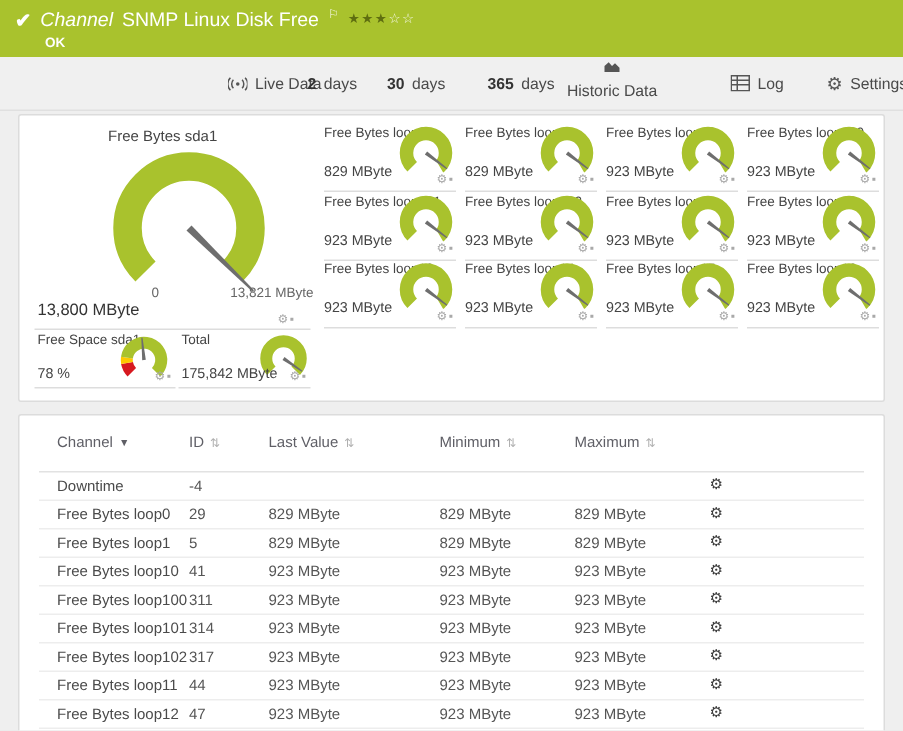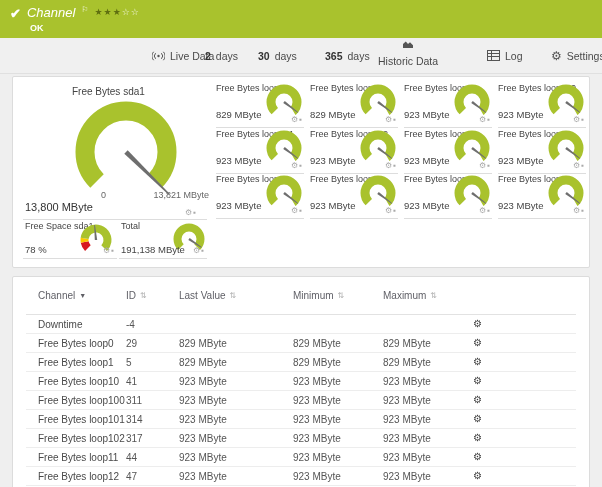--- a/index.html
+++ b/index.html
@@ -84,20 +84,21 @@
 </style>
 </head>
 <body>
 
 <div class="page">
 
   <div class="hdr">
     <div class="hdr-line">
       <span class="check">✔</span>
       <span class="kind">Channel</span>
+      <span class="title">SNMP Linux Disk Free</span>
       <span class="flag">⚐</span>
       <span class="stars"><span class="on">★★★</span><span class="off">☆☆</span></span>
     </div>
     <div class="status-ok">OK</div>
   </div>
 
   <div class="tabs">
     <div class="tab" style="left:152px;">
       <span>
         <svg width="13" height="12" viewBox="0 0 13 12">
@@ -355,21 +356,21 @@
     <div class="tot-cell">
       <div class="g-label">Total</div>
       <svg class="tot-svg" width="36" height="36" viewBox="0 0 36 36">
         <g transform="translate(18,18)">
           <circle class="arc" r="11.5" stroke-width="8" pathLength="100" stroke-dasharray="75 25" transform="rotate(135)"></circle>
           <g style="transform: rotate(394.2deg);">
               <polygon class="needle" points="0,-1.2 15,-0.4 15,0.4 0,1.2"></polygon>
             </g>
         </g>
       </svg>
-      <div class="g-value">191,138 MByte</div>
+      <div class="g-value">175,842 MByte</div>
       <div class="u-line bot-uline"></div>
       <div class="cell-icons bot-icons"><span>⚙</span><span>▪</span></div>
     </div>
   </div>
 
   <div class="card card-table">
     <div class="tbl">
       <div class="t-row t-head">
         <span class="hcell">
             <span>Channel</span>

